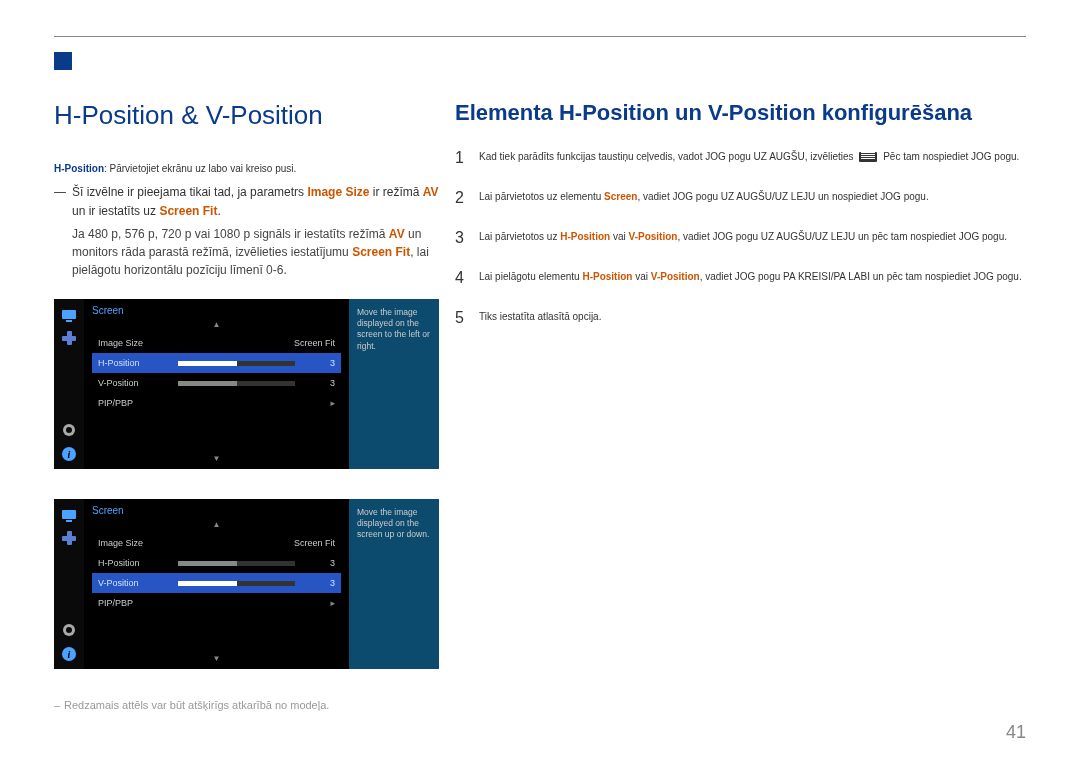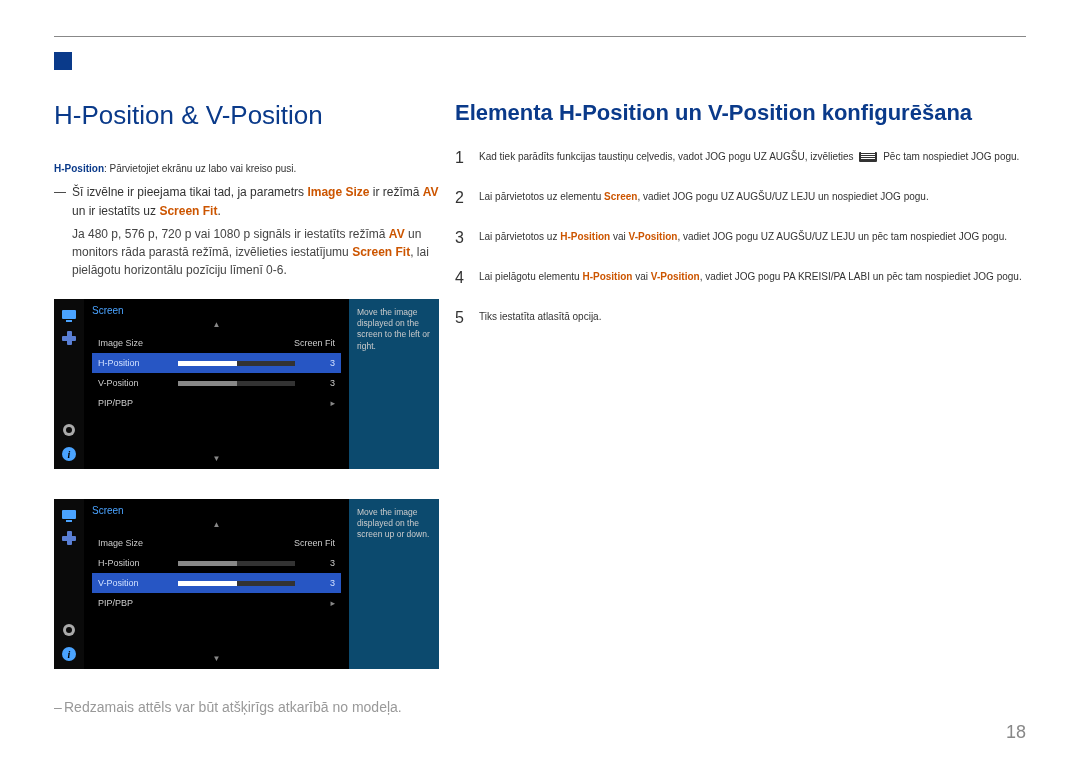--- a/index.html
+++ b/index.html
@@ -40,21 +40,21 @@
   .osd-row { display: flex; align-items: center; height: 20px; padding: 0 6px; }
   .osd-row.sel { background: #2756c4; color: #fff; }
   .osd-label { width: 80px; }
   .osd-slider { flex: 1; height: 5px; background: #333; position: relative; margin-right: 10px; }
   .osd-slider .fill { position: absolute; height: 100%; background: #fff; }
   .osd-val { width: 30px; text-align: right; }
   .osd-row.sel .osd-val, .osd-row.sel .osd-label { color: #d0e0ff; }
   .osd-chevron { width: 30px; text-align: right; color: #888; }
   .osd-arrow-down { text-align: center; color: #888; font-size: 8px; margin-top: auto; }
   .osd-tip { width: 90px; background: #0c4a6e; padding: 8px; font-size: 8.5px; line-height: 1.3; color: #ccc; }
-  .footnote { font-size: 14px; color: #999; padding-left: 10px; position: relative; }
+  .footnote { font-size: 11px; color: #999; padding-left: 10px; position: relative; }
   .footnote::before { content: "–"; position: absolute; left: 0; }
   .page-num { position: absolute; bottom: 20px; right: 54px; font-size: 18px; color: #888; }
 </style>
 </head>
 <body>
 
 <div class="top-bar"></div>
 <div class="blue-mark"></div>
 
 <div class="left-col">
@@ -188,13 +188,13 @@
   <div class="step">
     <div class="step-num">4</div>
     <div class="step-text"><span>Lai pielāgotu elementu </span><span class="bold-orange">H-Position</span><span> vai </span><span class="bold-orange">V-Position</span><span>, vadiet JOG pogu PA KREISI/PA LABI un pēc tam nospiediet JOG pogu.</span></div>
   </div>
   <div class="step">
     <div class="step-num">5</div>
     <div class="step-text">Tiks iestatīta atlasītā opcija.</div>
   </div>
 </div>
 
-<div class="page-num">18</div>
+<div class="page-num">41</div>
 
 </body></html>

